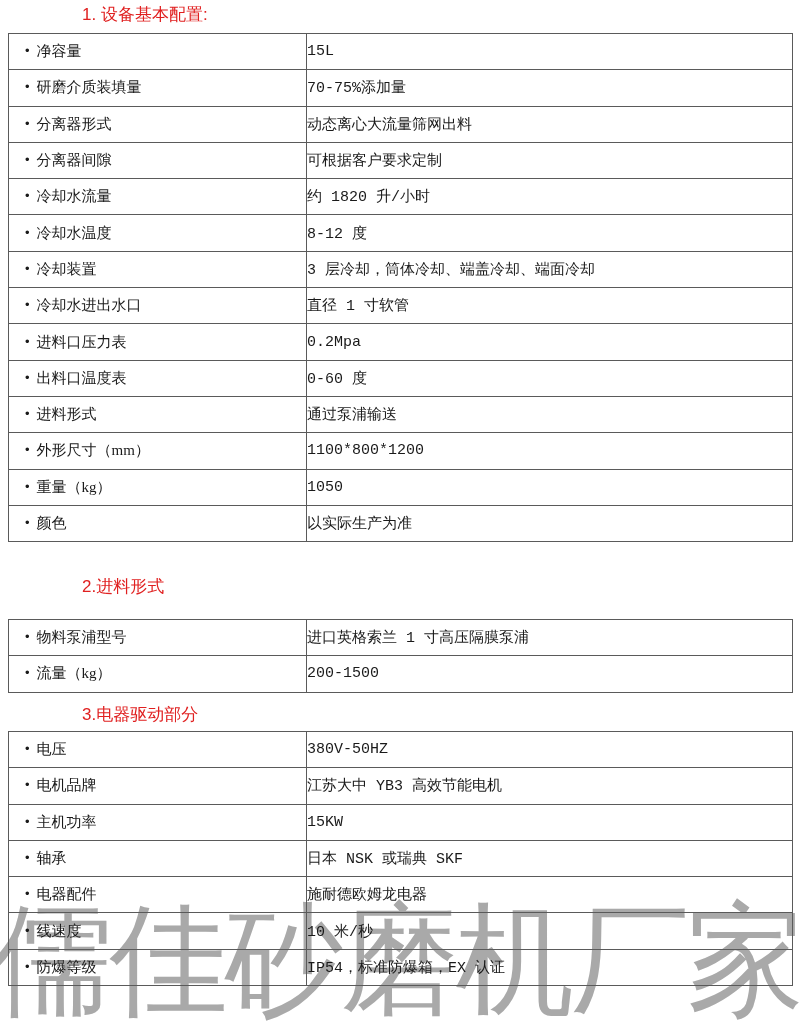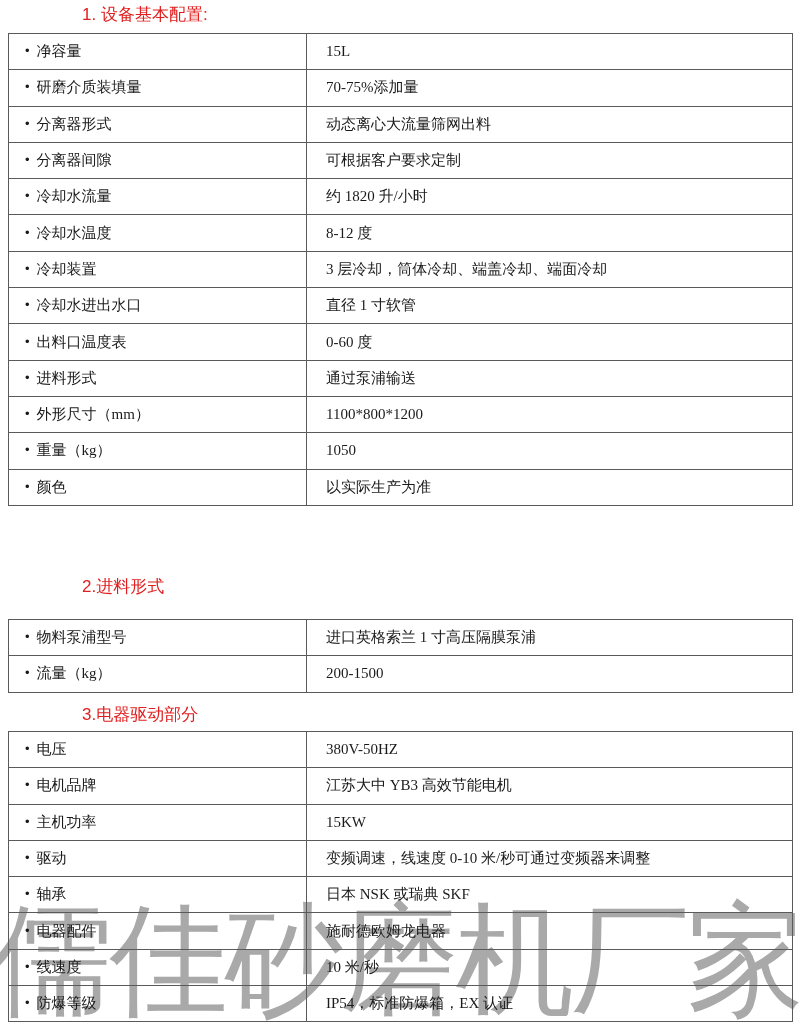--- a/index.html
+++ b/index.html
@@ -46,22 +46,22 @@
     background:transparent;
     overflow:hidden;
     white-space:nowrap;
   }
   td.label-cell{
     width:277px;
     padding:0 4px 0 16px;
     font-family:Liberation Serif, serif;
   }
   td.value-cell{
-    padding:0 4px 0 19px;
-    font-family:Liberation Serif, serif;
+    padding:0 4px 0 0;
+    font-family:Liberation Mono, monospace;
   }
   .bullet{
     display:inline-block;
     margin-right:7px;
     font-family:"Liberation Sans",sans-serif;
   }
   .bullet::before{content:"•";font-size:13px;vertical-align:1px;}
 
   
   .watermark{
@@ -114,20 +114,24 @@
       </tr>
       <tr>
         <td class="label-cell"><span class="bullet"></span><span>冷却装置</span></td>
         <td class="value-cell">3 层冷却，筒体冷却、端盖冷却、端面冷却</td>
       </tr>
       <tr>
         <td class="label-cell"><span class="bullet"></span><span>冷却水进出水口</span></td>
         <td class="value-cell">直径 1 寸软管</td>
       </tr>
       <tr>
+        <td class="label-cell"><span class="bullet"></span><span>进料口压力表</span></td>
+        <td class="value-cell">0.2Mpa</td>
+      </tr>
+      <tr>
         <td class="label-cell"><span class="bullet"></span><span>出料口温度表</span></td>
         <td class="value-cell">0-60 度</td>
       </tr>
       <tr>
         <td class="label-cell"><span class="bullet"></span><span>进料形式</span></td>
         <td class="value-cell">通过泵浦输送</td>
       </tr>
       <tr>
         <td class="label-cell"><span class="bullet"></span><span>外形尺寸（mm）</span></td>
         <td class="value-cell">1100*800*1200</td>
@@ -168,24 +172,20 @@
       </tr>
       <tr>
         <td class="label-cell"><span class="bullet"></span><span>电机品牌</span></td>
         <td class="value-cell">江苏大中 YB3 高效节能电机</td>
       </tr>
       <tr>
         <td class="label-cell"><span class="bullet"></span><span>主机功率</span></td>
         <td class="value-cell">15KW</td>
       </tr>
       <tr>
-        <td class="label-cell"><span class="bullet"></span><span>驱动</span></td>
-        <td class="value-cell">变频调速，线速度 0-10 米/秒可通过变频器来调整</td>
-      </tr>
-      <tr>
         <td class="label-cell"><span class="bullet"></span><span>轴承</span></td>
         <td class="value-cell">日本 NSK 或瑞典 SKF</td>
       </tr>
       <tr>
         <td class="label-cell"><span class="bullet"></span><span>电器配件</span></td>
         <td class="value-cell">施耐德欧姆龙电器</td>
       </tr>
       <tr>
         <td class="label-cell"><span class="bullet"></span><span>线速度</span></td>
         <td class="value-cell">10 米/秒</td>

